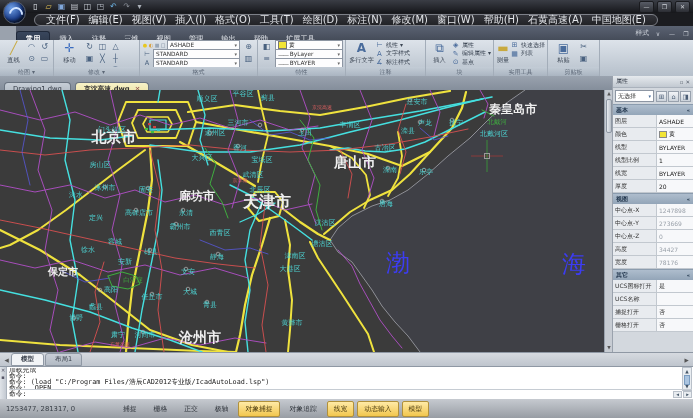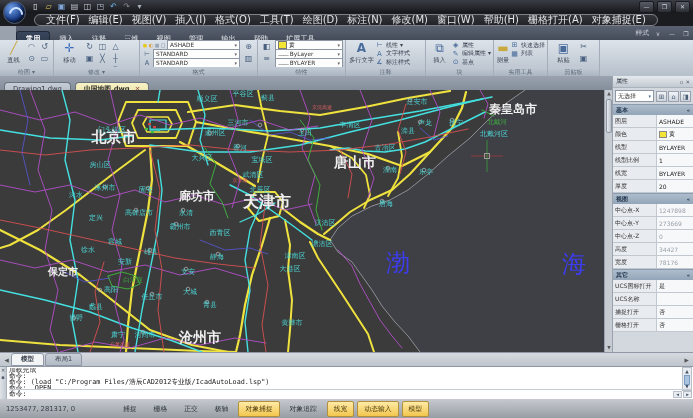--- a/index.html
+++ b/index.html
@@ -130,22 +130,22 @@
         <span class="menu-item">编辑(E)</span>
         <span class="menu-item">视图(V)</span>
         <span class="menu-item">插入(I)</span>
         <span class="menu-item">格式(O)</span>
         <span class="menu-item">工具(T)</span>
         <span class="menu-item">绘图(D)</span>
         <span class="menu-item">标注(N)</span>
         <span class="menu-item">修改(M)</span>
         <span class="menu-item">窗口(W)</span>
         <span class="menu-item">帮助(H)</span>
-        <span class="menu-item">栅格打开(A)</span>
-        <span class="menu-item">对象捕捉(E)</span>
+        <span class="menu-item">石黄高速(A)</span>
+        <span class="menu-item">中国地图(E)</span>
       </div>
   </div>
 
   <div class="ribbontabs" id="ribbontabs">
     <span class="rtab active">常用</span><span class="rtab">插入</span><span class="rtab">注释</span><span class="rtab">三维</span><span class="rtab">视图</span><span class="rtab">管理</span><span class="rtab">输出</span><span class="rtab">帮助</span><span class="rtab">扩展工具</span><div class="ribbonright">
       <span>样式</span>
       <span class="rwc">∨</span>
       <span class="rwc">—</span>
       <span class="rwc">❐</span>
       <span class="rwc">✕</span>
@@ -337,21 +337,21 @@
             <span class="mini">◪</span>
           </div>
       </div>
       <div class="plabel">剪贴板</div>
     </div>
   </div>
 
   <div class="doctabs" id="doctabs"><span class="dtab">
         <span>Drawing1.dwg</span>
       </span><span class="dtab active">
-        <span>中国地图.dwg</span>
+        <span>京沈高速.dwg</span>
         <span class="x">✕</span>
       </span></div>
 
   <div class="canvas" id="canvas"><svg viewBox="0 0 604 262" width="604" height="262">
         <polygon points="525,0 505,14 488,30 470,48 448,66 428,84 408,100 390,110 372,116 352,126 338,138 330,150 338,162 352,172 362,186 372,200 382,216 395,232 408,246 420,262 604,262 604,0" fill="#3f4046"></polygon>
         <polyline points="525,0 505,14 488,30 470,48 448,66 428,84 408,100 390,110 372,116 352,126 338,138 330,150 338,162 352,172 362,186 372,200 382,216 395,232 408,246 420,262" fill="none" stroke="#8e8f96" stroke-width="1" stroke-linejoin="round" stroke-linecap="round"></polyline>
         <polyline points="147,27 168,27 172,34 168,42 147,42 143,34 147,27" fill="none" stroke="#efe23e" stroke-width="1.6" stroke-linejoin="round" stroke-linecap="round"></polyline>
         <polyline points="138,20 176,20 182,33 176,48 138,48 132,33 138,20" fill="none" stroke="#efe23e" stroke-width="1.8" stroke-linejoin="round" stroke-linecap="round"></polyline>
         <polyline points="126,12 188,12 196,32 188,56 126,56 118,32 126,12" fill="none" stroke="#efe23e" stroke-width="2" stroke-linejoin="round" stroke-linecap="round"></polyline>
         <polyline points="188,22 235,15 280,21 320,25 365,17 408,8 450,1" fill="none" stroke="#efe23e" stroke-width="2.2" stroke-linejoin="round" stroke-linecap="round"></polyline>

